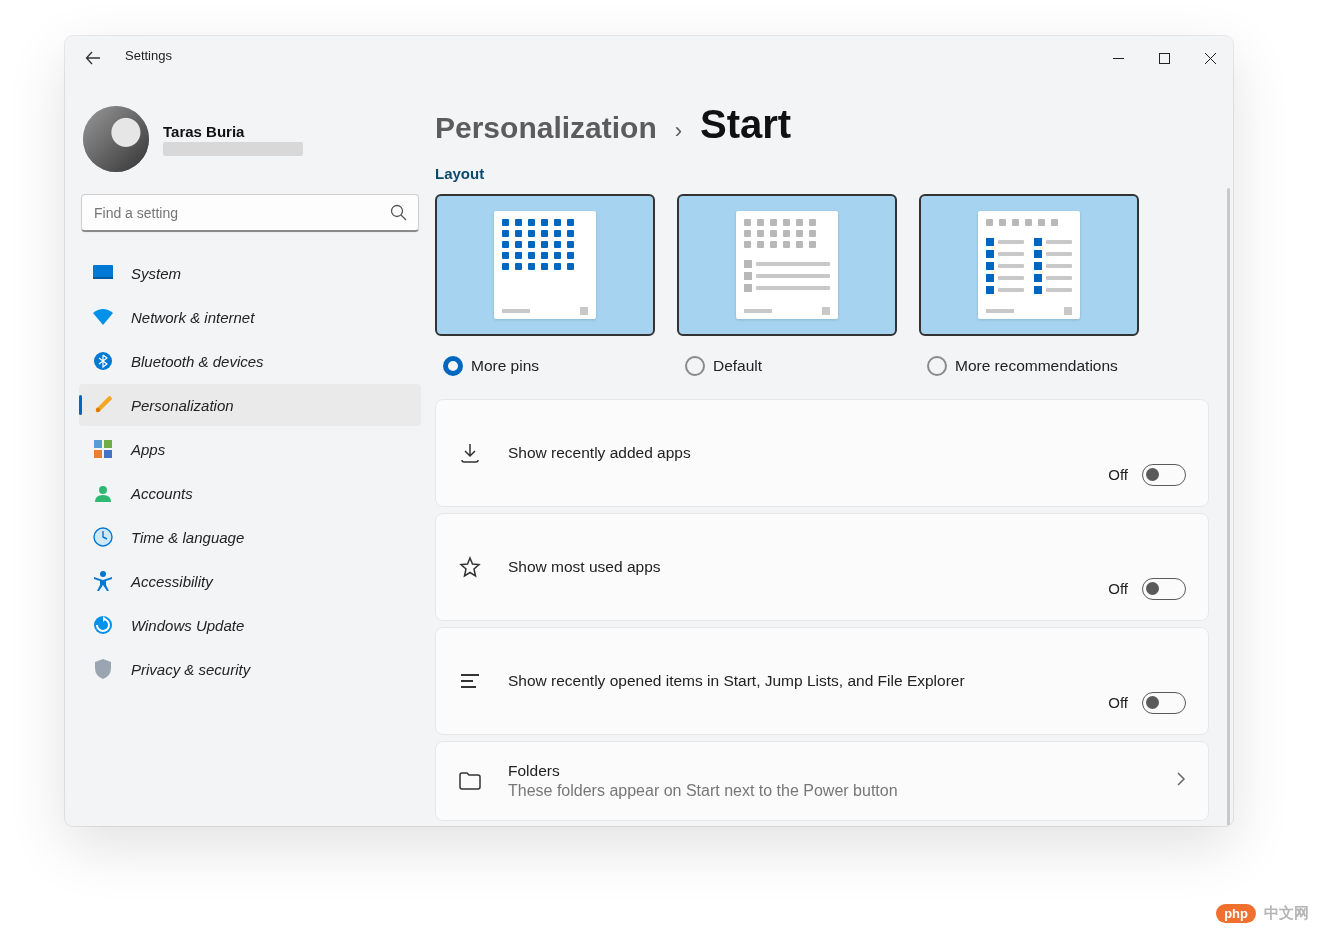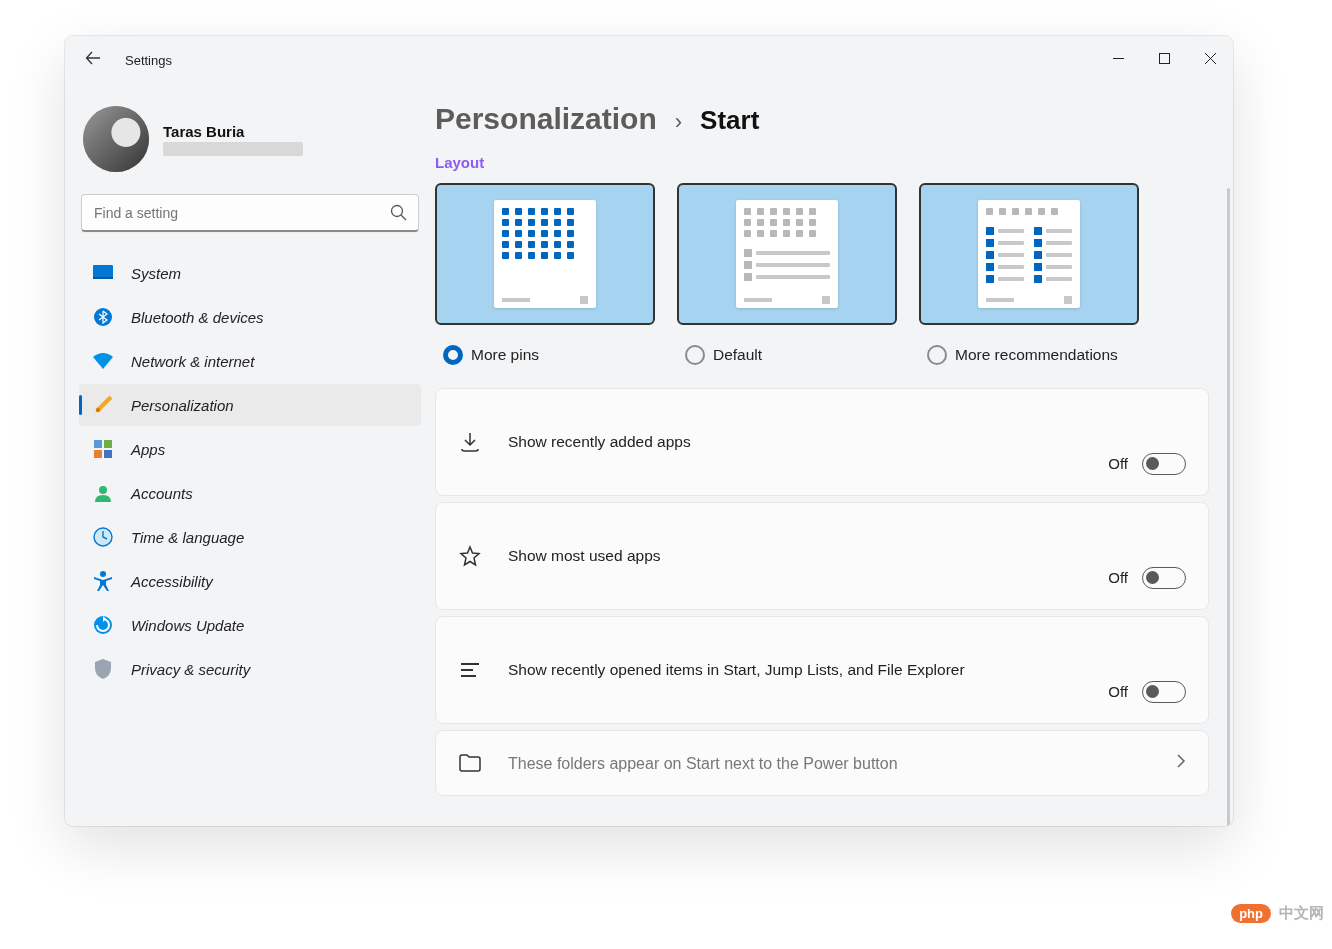--- a/index.html
+++ b/index.html
@@ -4,21 +4,21 @@
 <style>
   * { box-sizing: border-box; margin: 0; padding: 0; font-family: "Segoe UI", -apple-system, sans-serif; }
   body { background: #fff; width: 1332px; height: 949px; overflow: hidden; position: relative; }
   .window {
     position: absolute; left: 65px; top: 36px; width: 1168px; height: 790px;
     background: #f3f4f6; border-radius: 8px;
     box-shadow: 0 0 0 1px rgba(0,0,0,0.08), 0 20px 60px rgba(0,0,0,0.12);
     display: flex; flex-direction: column; overflow: hidden;
   }
   .titlebar { height: 44px; display: flex; align-items: center; justify-content: space-between; padding-left: 18px; }
-  .titlebar-left { display: flex; align-items: flex-end; gap: 22px; }
+  .titlebar-left { display: flex; align-items: flex-start; gap: 22px; }
   .back-btn { width: 20px; height: 20px; display:flex; align-items:center; justify-content:center; color:#333; }
   .app-title { font-size: 13px; color:#222; }
   .win-controls { display: flex; }
   .win-btn { width: 46px; height: 44px; display:flex; align-items:center; justify-content:center; color:#222; }
   .content { flex:1; display:flex; overflow:hidden; }
   .sidebar { width: 370px; padding: 18px 14px 0 14px; display:flex; flex-direction:column; overflow:hidden; }
   .profile { display:flex; align-items:center; gap:14px; margin: 8px 4px 10px 4px; }
   .avatar { width: 66px; height: 66px; border-radius:50%; background: linear-gradient(135deg,#c9c9c9,#555); position:relative; overflow:hidden; }
   .avatar::after { content:""; position:absolute; inset:0; background: radial-gradient(circle at 65% 40%, #e6e6e6 0 14px, transparent 15px), linear-gradient(135deg,#999,#333); }
   .profile-text { display:flex; flex-direction:column; gap:2px; }
@@ -31,22 +31,22 @@
   .nav-item { display:flex; align-items:center; gap:18px; height:42px; padding:0 14px; border-radius:4px; cursor:default; font-size:15px; color:#222; position:relative;font-style:italic; }
   .nav-item.active { background:#eaeaea; }
   .nav-item.active::before { content:""; position:absolute; left:0px; top:11px; bottom:11px; width:3px; background:#0067c0; border-radius:2px; }
   .nav-icon { width:20px; height:20px; display:flex; align-items:center; justify-content:center; }
 
   .main { flex:1; overflow-y:auto; padding: 22px 24px 0 0; position:relative; }
   .main-inner { padding-left: 0px; }
   .breadcrumb { display:flex; align-items:baseline; gap: 18px; margin-bottom: 18px; }
   .bc-parent { font-size: 30px; font-weight:600; color:#5c5c5c; }
   .bc-sep { font-size: 22px; color:#5c5c5c; }
-  .bc-current { font-size: 26px; font-weight:600; color:#111; }
-  .section-label { font-size:15px; font-weight:600; color:#8b5cf6; margin: 8px 0 12px 0; }
+  .bc-current { font-size: 40px; font-weight:600; color:#111; }
+  .section-label { font-size:15px; font-weight:600; color:#0c4a6e; margin: 8px 0 12px 0; }
 
   .layout-options { display:flex; gap:22px; margin-bottom:10px; }
   .layout-card { width:220px; height:142px; border:2px solid #333; border-radius:6px; background:#a6d3ef; display:flex; align-items:center; justify-content:center; }
   .start-mini { width:102px; height:108px; background:#fff; border-radius:2px; box-shadow:0 1px 3px rgba(0,0,0,0.15); padding:8px 8px 4px 8px; display:flex; flex-direction:column; gap:4px; }
   .dot-row { display:flex; gap:6px; }
   .dot { width:7px; height:7px; border-radius:1px; }
   .dblue { background:#0067c0; }
   .dgrey { background:#b8b8b8; }
   .list-row { display:flex; gap:4px; align-items:center; }
   .list-sq { width:8px; height:8px; }
@@ -67,21 +67,21 @@
   .setting-title { font-size:15.5px; color:#222; }
   .setting-desc { font-size:16px; color:#777; margin-top:2px; }
   .toggle-wrap { display:flex; align-items:center; gap:14px;margin-top:44px; }
   .toggle-label { font-size:15px; color:#222; }
   .toggle { width:44px; height:22px; border:1.5px solid #5a5a5a; border-radius:11px; position:relative; }
   .toggle::after { content:""; position:absolute; left:3px; top:3px; width:13px; height:13px; border-radius:50%; background:#5a5a5a; }
   .chevron-end { color:#666; }
 
   .scrollbar { position:absolute; right:3px; top:108px; bottom:0; width:3px; background:#c9c9c9; border-radius:2px; }
 
-  .watermark { position:absolute; right:8px; bottom:26px; display:flex; align-items:center; gap:8px; font-size:15px; color:#b5b5b5; font-weight:600; }
+  .watermark { position:absolute; right:23px; bottom:26px; display:flex; align-items:center; gap:8px; font-size:15px; color:#b5b5b5; font-weight:600; }
   .wm-logo { padding:2px 8px; background:#f07030; color:#fff; border-radius:10px; font-size:13px; font-weight:700; }
 </style>
 </head>
 <body>
 
 <div class="window">
 
   <div class="titlebar">
     <div class="titlebar-left">
       <div class="back-btn">
@@ -135,34 +135,34 @@
           <span class="nav-icon">
               <svg width="20" height="16" viewBox="0 0 20 16">
                 <rect x="0" y="0" width="20" height="14" rx="1" fill="#0078d4"></rect>
                 <rect x="0" y="12" width="20" height="2" fill="#005a9e"></rect>
               </svg>
             </span>
           <span>System</span>
         </div>
         <div class="nav-item">
           <span class="nav-icon">
+              <svg width="20" height="16" viewBox="0 0 20 16" fill="#0091ea">
+                <path d="M10 16 L0 4 Q10 -4 20 4 Z"></path>
+              </svg>
+            </span>
+          <span>Network &amp; internet</span>
+        </div>
+        <div class="nav-item">
+          <span class="nav-icon">
               <svg width="18" height="18" viewBox="0 0 18 18">
                 <circle cx="9" cy="9" r="9" fill="#0078d4"></circle>
                 <path d="M9 3v12l4-3-8-6m0 6 8-6-4-3" stroke="#fff" stroke-width="1.2" fill="none"></path>
               </svg>
             </span>
           <span>Bluetooth &amp; devices</span>
-        </div>
-        <div class="nav-item">
-          <span class="nav-icon">
-              <svg width="20" height="16" viewBox="0 0 20 16" fill="#0091ea">
-                <path d="M10 16 L0 4 Q10 -4 20 4 Z"></path>
-              </svg>
-            </span>
-          <span>Network &amp; internet</span>
         </div>
         <div class="nav-item active">
           <span class="nav-icon">
               <svg width="20" height="20" viewBox="0 0 20 20">
                 <path d="M3 17 Q2 13 5 12 L15 2 Q17 0 18 2 Q20 4 18 5 L8 15 Q7 18 3 17 Z" fill="#f5a623"></path>
                 <circle cx="5" cy="15" r="2" fill="#d97706"></circle>
               </svg>
             </span>
           <span>Personalization</span>
         </div>
@@ -460,20 +460,21 @@
           </div>
         </div>
 
         <div class="setting-row">
           <span class="setting-icon">
             <svg width="24" height="20" viewBox="0 0 24 20" fill="none" stroke="currentColor" stroke-width="1.5">
                 <path d="M2 4 Q2 2 4 2 H9 L11 4 H20 Q22 4 22 6 V16 Q22 18 20 18 H4 Q2 18 2 16 Z"></path>
               </svg>
           </span>
           <div class="setting-text">
+            <div class="setting-title">Folders</div>
             <div class="setting-desc">These folders appear on Start next to the Power button</div>
           </div>
           <span class="chevron-end">
             <svg width="10" height="16" viewBox="0 0 10 16" fill="none" stroke="currentColor" stroke-width="1.5">
                 <path d="M2 2 L8 8 L2 14"></path>
               </svg>
           </span>
         </div>
 
       </div>

